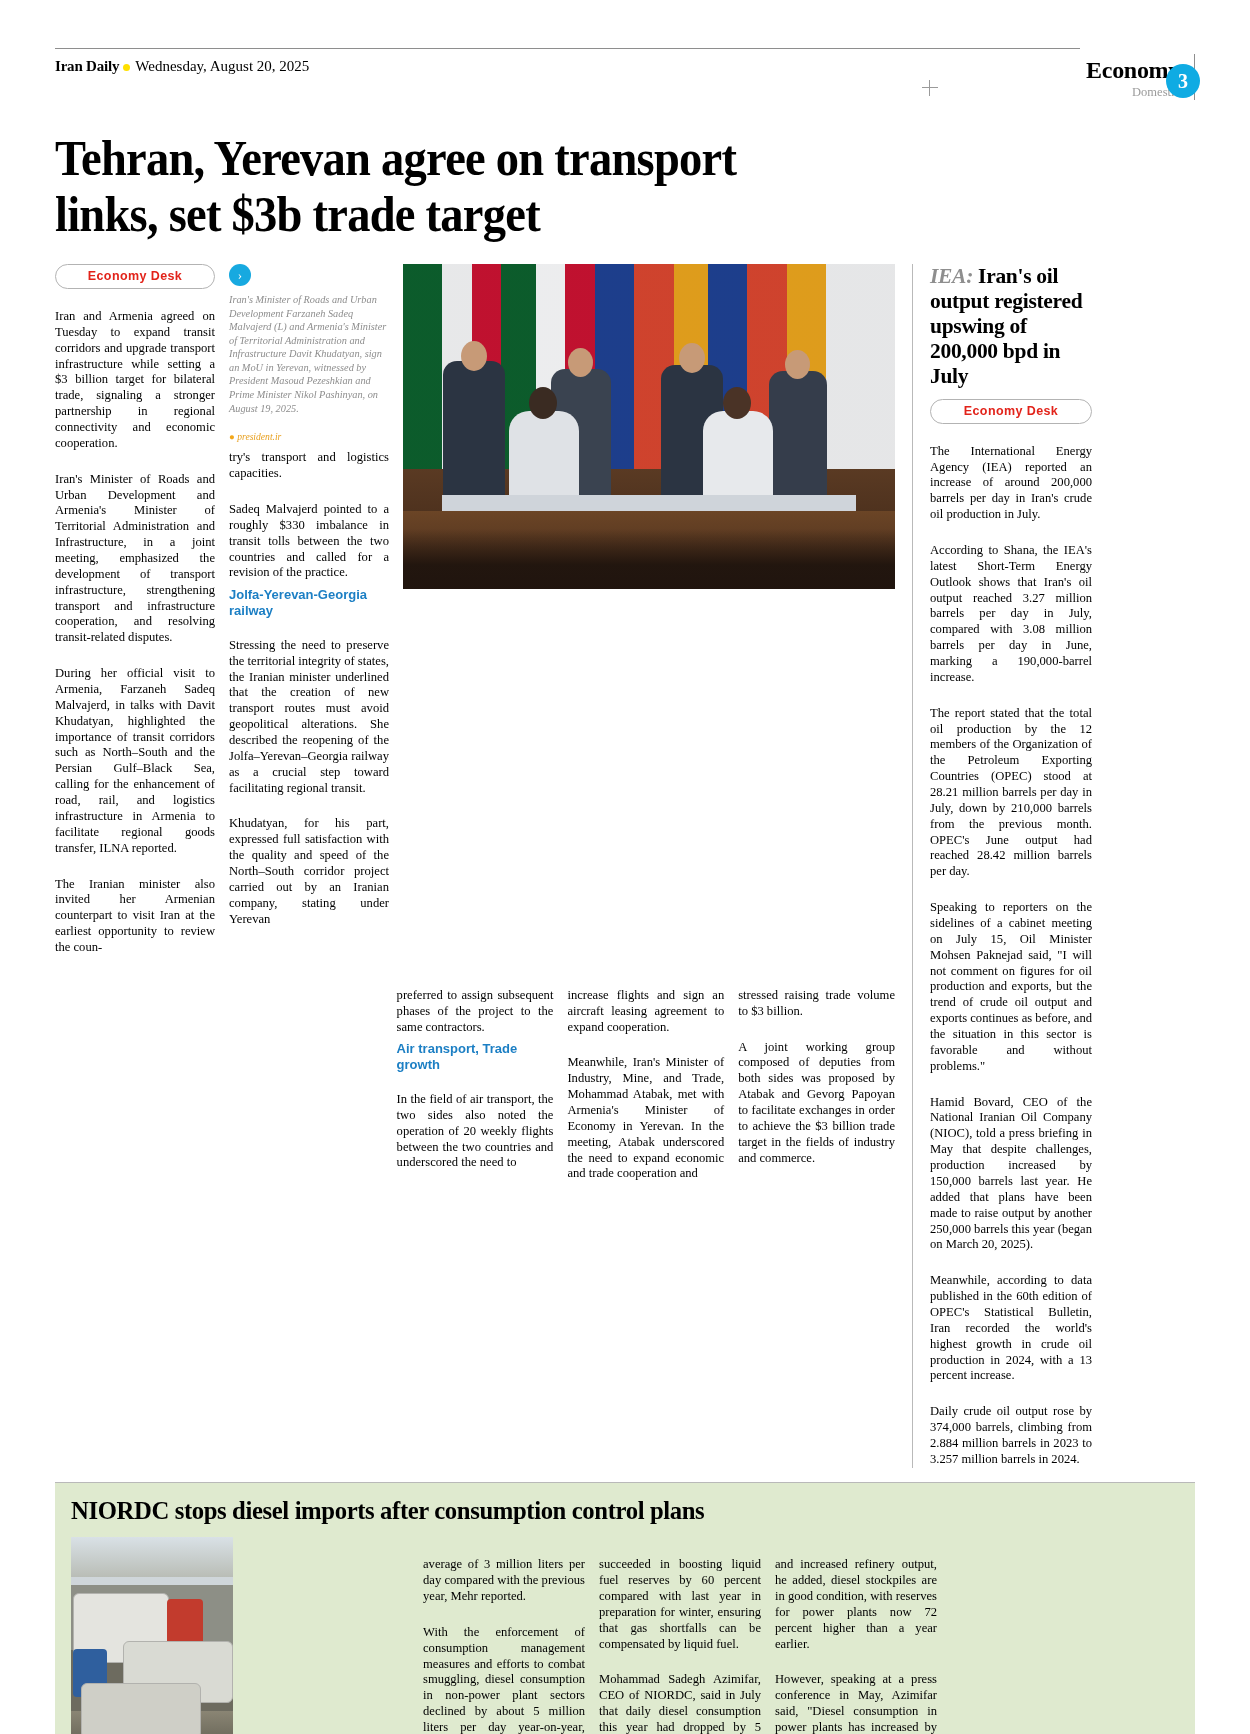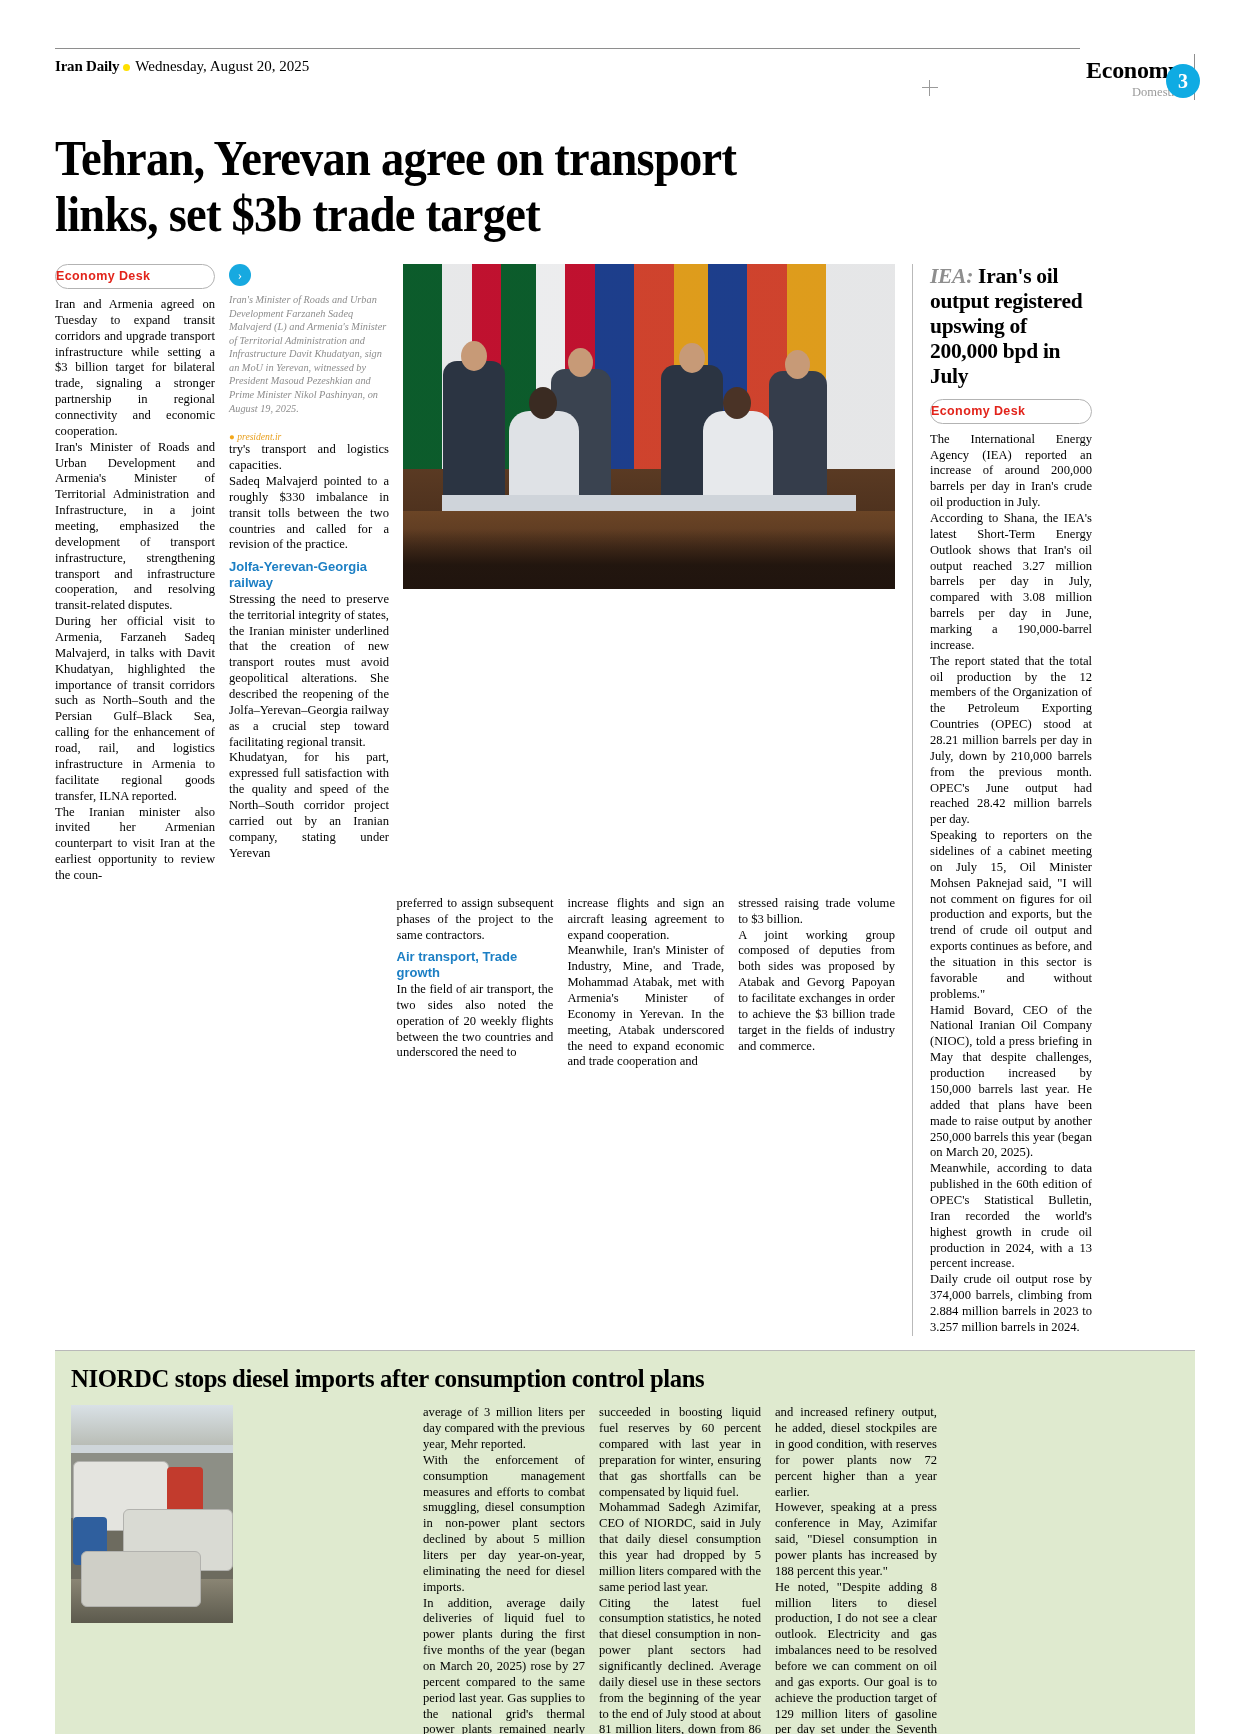--- a/index.html
+++ b/index.html
@@ -57,28 +57,28 @@
   .lead-wrap { display: flex; margin-top: 22px; }
   .lead-main { width: 840px; }
   .lead-side { width: 1px; background: #b9b9b9; margin: 0 17px; }
   .sidebar { width: 162px; }
 
   .cols-2 { display: flex; gap: 14px; }
   .col { width: 162px; }
 
   .desk-tag {
     display: block; border: 1px solid #b3b3b3; border-radius: 20px;
-    color: #e2231a; font-weight: bold;
+    text-align: center; color: #e2231a; font-weight: bold;
     font-size: 12.5px; padding: 4px 0 5px; letter-spacing: 0.4px;
     font-family: "Liberation Sans", sans-serif; margin-bottom: 8px;
   }
 
   p.body, .body {
     font-size: 12.6px; line-height: 1.26; text-align: justify;
-    font-family: "Liberation Serif", serif; hyphens: auto;
+    font-family: "Liberation Serif", serif; hyphens: auto; margin-top: 20px;
   }
 
   .subhead {
     color: #1c7fc4; font-weight: bold; font-size: 13px; line-height: 1.18;
     margin: 6px 0 2px; font-family: "Liberation Sans", sans-serif;
   }
 
   
   .arrow-circle {
     width: 22px; height: 22px; border-radius: 50%; background: #17a9e0;
@@ -201,21 +201,21 @@
           <p class="body">The Iranian minister also invited her Armenian counterpart to visit Iran at the earliest opportunity to review the coun-</p>
         </div>
 
         <div class="col">
           <div class="arrow-circle">›</div>
           <div class="caption">Iran's Minister of Roads and Urban Development Farzaneh Sadeq Malvajerd (L) and Armenia's Minister of Territorial Administration and Infrastructure Davit Khudatyan, sign an MoU in Yerevan, witnessed by President Masoud Pezeshkian and Prime Minister Nikol Pashinyan, on August 19, 2025.</div>
           <div class="credit">
             <span class="bull">●</span>
             <span>president.ir</span>
           </div>
-          <p class="body" style="margin-top:0">try's transport and logistics capacities.</p>
+          <p class="body" style="margin-top:8px">try's transport and logistics capacities.</p>
           <p class="body">Sadeq Malvajerd pointed to a roughly $330 imbalance in transit tolls between the two countries and called for a revision of the practice.</p>
           <div class="subhead">Jolfa-Yerevan-Georgia railway</div>
           <p class="body">Stressing the need to preserve the territorial integrity of states, the Iranian minister underlined that the creation of new transport routes must avoid geopolitical alterations. She described the reopening of the Jolfa–Yerevan–Georgia railway as a crucial step toward facilitating regional transit.</p>
           <p class="body">Khudatyan, for his part, expressed full satisfaction with the quality and speed of the North–South corridor project carried out by an Iranian company, stating under Yerevan</p>
         </div>
 
         <div style="width:492px">
           <div class="photo-lead">
             <div class="bg"></div>
             <div class="floor"></div>

